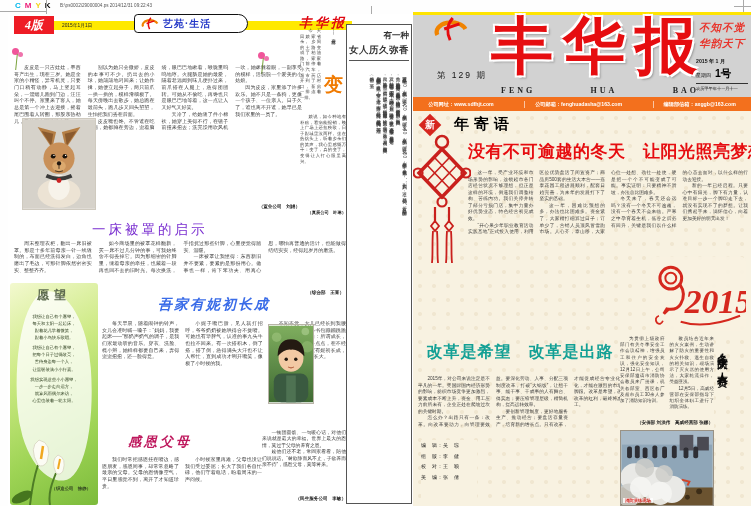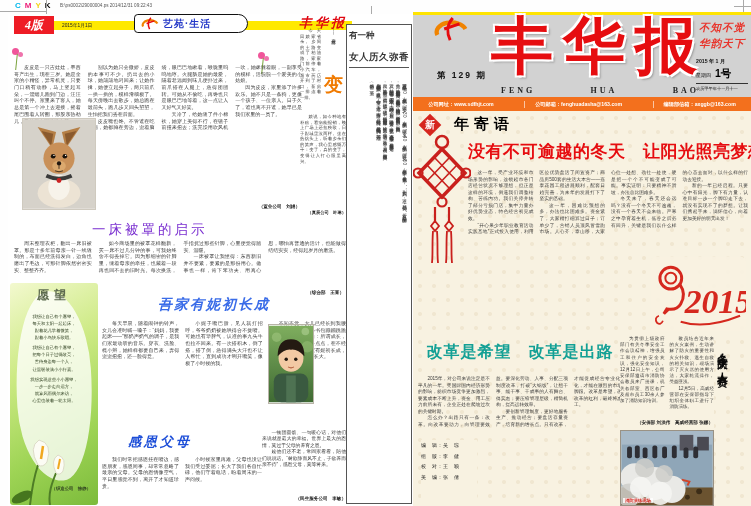--- a/index.html
+++ b/index.html
@@ -43,22 +43,22 @@
 #bian { left:292px; top:14px; width:46px; height:200px; }
 #bian-row { display:flex; height:86px; }
 #bian-body-a { width:21px; font-size:4.3px; line-height:1.3; text-align:justify; color:#3c3c3c; overflow:hidden; }
 #bian-head { width:25px; display:flex; flex-direction:column; align-items:center; }
 #bian-sub { writing-mode:vertical-rl; font-size:4.4px; color:#444; height:44px; letter-spacing:.5px; }
 #bian-char { font:bold 19px "Liberation Serif",serif; color:#f07a00; }
 #bian-body-b { height:96px; font-size:4.3px; line-height:1.3; text-align:justify; color:#3c3c3c; overflow:hidden; }
 #bian-attr { width:46px; text-align:right; font-weight:bold; font-size:4.3px; }
 
 #woman-box { left:338px; top:10px; width:66px; height:480px; border:1px solid #555; background:#fff; padding:2px; }
-#woman-t1 { text-align:left; font:bold 8.5px "Liberation Serif",serif; margin-top:3px; }
-#woman-t2 { text-align:center; font:bold 9.5px "Liberation Serif",serif; letter-spacing:.5px; margin-top:9px;
+#woman-t1 { text-align:right; font:bold 8.5px "Liberation Serif",serif; margin-top:3px; }
+#woman-t2 { text-align:center; font:bold 9.5px "Liberation Serif",serif; letter-spacing:.5px; margin-top:2px;
   padding-bottom:3px; border-bottom:1px solid #555; }
 #woman-vbody { writing-mode:vertical-rl; height:438px; width:58px; margin-top:3px;
   font-size:4.6px; line-height:1.42; letter-spacing:.4px; color:#3c3c3c; overflow:hidden; }
 
 #quilt-title { left:84px; top:207px; width:176px; font-weight:normal; font-size:13.5px; letter-spacing:3px; color:#7a2fd0; }
 #quilt-body { left:6px; top:226px; width:332px; height:60px; column-count:4; column-gap:7px; }
 #quilt-attr { left:252px; top:276px; width:84px; }
 
 #wish { left:2px; top:269px; width:88px; height:222px; border-radius:3px;
   background:linear-gradient(150deg,#f3f9cf 0%,#cdea84 35%,#9ed455 70%,#7cbb3b 100%); }
@@ -71,32 +71,32 @@
 #wish-lines p { text-indent:0; } #wish-lines p:empty { height:3px; }
 #wish-attr { position:absolute; right:7px; bottom:14px; font-weight:bold; font-size:4.4px; color:#2f4020; background:transparent; }
 #wish svg.lily { position:absolute; left:0; bottom:0; }
 
 #daughter-title { left:150px; top:282px; width:180px; font:bold italic 14px "Liberation Serif",serif;
   letter-spacing:2px; color:#3a6ce8; }
 #daughter-body { left:94px; top:306px; width:244px; height:112px; column-count:3; column-gap:6px; }
 #daughter-photo { left:260px; top:310px; width:46px; height:80px; border:1px solid #b9b4a8; }
 
 #grat-title { left:120px; top:419px; width:150px; font:bold italic 13px "Liberation Serif",serif;
-  letter-spacing:3px; color:#1d4ed8; }
+  letter-spacing:3px; color:#be185d; }
 #grat-body { left:94px; top:442px; width:160px; height:50px; column-count:2; column-gap:6px; }
 #grat-right { left:254px; top:416px; width:84px; height:76px; font-size:4.8px; line-height:1.34; text-align:justify; }
 #grat-attr { left:256px; top:482px; width:82px; }
 
 
 #right-page { left:413px; top:0; width:338px; height:506px; }
 #rp-masthead { left:0; top:12px; width:338px; height:85px; background:#d2d2d2; border-top:3px solid #ffe400; }
 #rp-logo { left:21px; top:15px; }
 #rp-company { left:17px; top:46px; width:82px; font-weight:bold; font-size:7.5px; line-height:1.45; letter-spacing:1.5px; color:#151515; }
 #rp-company p { text-indent:0; }
-#rp-issue { left:24px; top:70px; width:70px; font-weight:bold; font-size:8.5px; letter-spacing:2px; color:#111; }
+#rp-issue { left:24px; top:70px; width:70px; font-weight:normal; font-size:8.5px; letter-spacing:2px; color:#111; }
 #rp-title { left:78px; top:6px; width:222px; font:bold 62px/80px "Liberation Serif",serif; letter-spacing:10px;
   color:#e60d10; white-space:nowrap;
   text-shadow:-2px -2px 0 #fff,2px -2px 0 #fff,-2px 2px 0 #fff,2px 2px 0 #fff,3px 3px 2px rgba(60,60,60,.35); }
 #rp-pinyin { left:88px; top:86px; width:198px; display:flex; justify-content:space-between;
   font:bold 8px "Liberation Serif",serif; letter-spacing:3px; color:#222; }
 #rp-info { left:283px; top:20px; width:52px; }
 #rp-slogan p { text-indent:0; text-align:center; font:bold italic 10.5px "Liberation Serif",serif;
   color:#e8342b; line-height:1.5; letter-spacing:1px; }
 #rp-datemonth { font-weight:bold; font-size:5.2px; margin-top:6px; color:#111; }
 #rp-weekrow { display:flex; align-items:baseline; gap:4px; margin-top:2px; }

